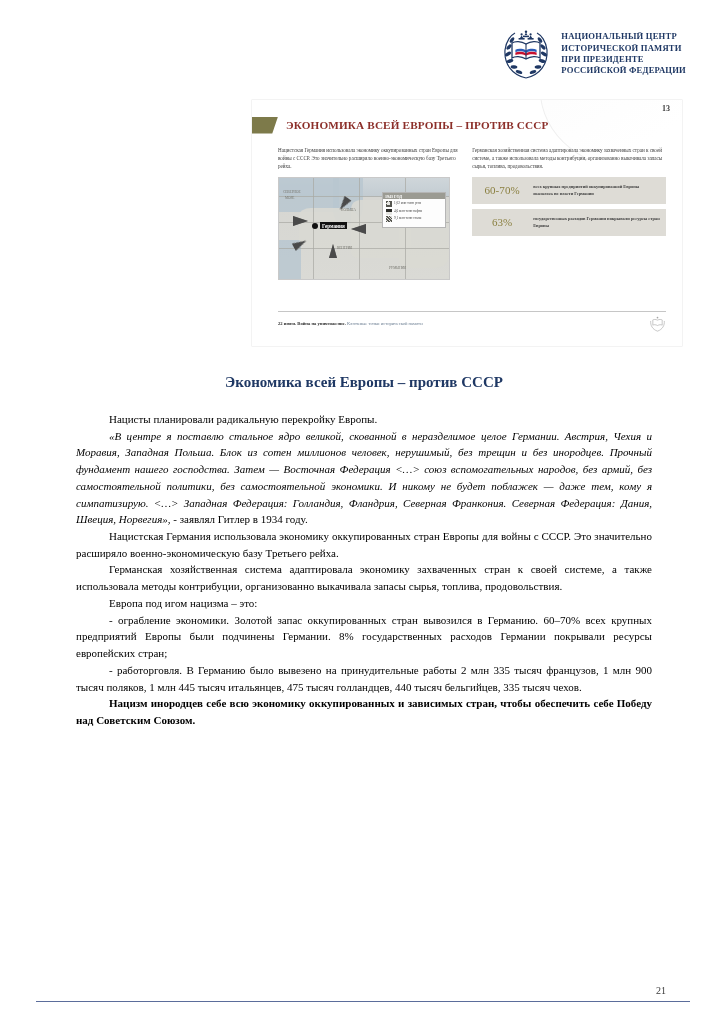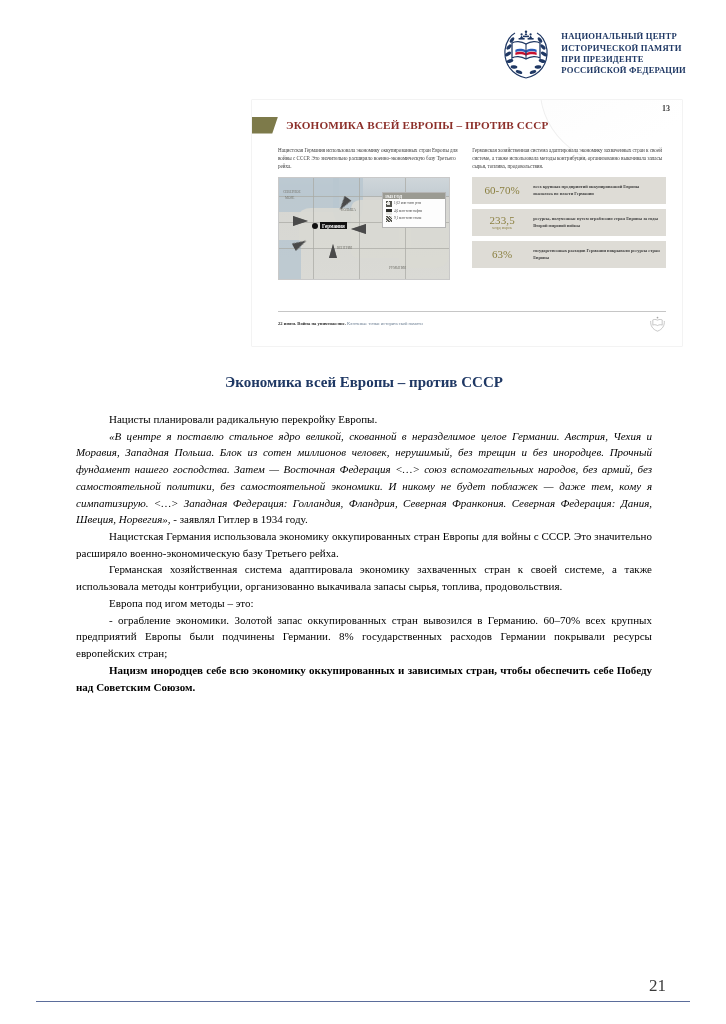--- a/index.html
+++ b/index.html
@@ -312,21 +312,21 @@
   
   .page-footer {
     position: absolute;
     left: 36px;
     right: 36px;
     bottom: 22px;
   }
   .page-number {
     text-align: right;
     font-family: "Liberation Serif", serif;
-    font-size: 17px;
+    font-size: 10px;
     color: #3a3a3a;
     padding-right: 24px;
     margin-bottom: 5px;
   }
   .footer-rule {
     height: 1px;
     background: #5b6d9b;
   }
 </style>
 </head>
@@ -444,27 +444,20 @@
       <p class="slide-lead">Германская хозяйственная система адаптировала экономику захваченных стран к своей системе, а также использовала методы контрибуции, организованно выкачивала запасы сырья, топлива, продовольствия.</p>
 
       <div class="stat-box">
         <div class="stat-value">
           <span class="stat-num">60-70%</span>
           <span class="stat-unit"></span>
         </div>
         <div class="stat-desc">всех крупных предприятий оккупированной Европы оказалось во власти Германии</div>
       </div>
 
-      <div class="stat-box">
-        <div class="stat-value">
-          <span class="stat-num">233,5</span>
-          <span class="stat-unit">млрд марок</span>
-        </div>
-        <div class="stat-desc">ресурсы, полученные путем ограбления стран Европы за годы Второй мировой войны</div>
-      </div>
 
       <div class="stat-box">
         <div class="stat-value">
           <span class="stat-num">63%</span>
           <span class="stat-unit"></span>
         </div>
         <div class="stat-desc">государственных расходов Германии покрывали ресурсы стран Европы</div>
       </div>
     </div>
   </div>
@@ -491,21 +484,22 @@
 
 <div class="article">
   <h1 class="article-title">Экономика всей Европы – против СССР</h1>
 
   <p class="para">Нацисты планировали радикальную перекройку Европы.</p>
 
   <p class="para"><i>«В центре я поставлю стальное ядро великой, скованной в неразделимое целое Германии. Австрия, Чехия и Моравия, Западная Польша. Блок из сотен миллионов человек, нерушимый, без трещин и без инородцев. Прочный фундамент нашего господства. Затем — Восточная Федерация &lt;…&gt; союз вспомогательных народов, без армий, без самостоятельной политики, без самостоятельной экономики. И никому не будет поблажек — даже тем, кому я симпатизирую. &lt;…&gt; Западная Федерация: Голландия, Фландрия, Северная Франкония. Северная Федерация: Дания, Швеция, Норвегия»,</i><span class="q-note"> - заявлял Гитлер в 1934 году.</span></p>
 
   <p class="para">Нацистская Германия использовала экономику оккупированных стран Европы для войны с СССР. Это значительно расширяло военно-экономическую базу Третьего рейха.</p>
   <p class="para">Германская хозяйственная система адаптировала экономику захваченных стран к своей системе, а также использовала методы контрибуции, организованно выкачивала запасы сырья, топлива, продовольствия.</p>
-  <p class="para">Европа под игом методы – это:</p>
+  <p class="para">Европа под игом нацизма – это:</p>
   <p class="para">- ограбление экономики. Золотой запас оккупированных стран вывозился в Германию. 60–70% всех крупных предприятий Европы были подчинены Германии. 8% государственных расходов Германии покрывали ресурсы европейских стран;</p>
+  <p class="para">- работорговля. В Германию было вывезено на принудительные работы 2 млн 335 тысяч французов, 1 млн 900 тысяч поляков, 1 млн 445 тысяч итальянцев, 475 тысяч голландцев, 440 тысяч бельгийцев, 335 тысяч чехов.</p>
   <p class="para bold">Нацизм инородцев себе всю экономику оккупированных и зависимых стран, чтобы обеспечить себе Победу над Советским Союзом.</p>
 </div>
 
 <div class="page-footer">
   <div class="page-number">21</div>
   <div class="footer-rule"></div>
 </div>
 
 </body></html>

